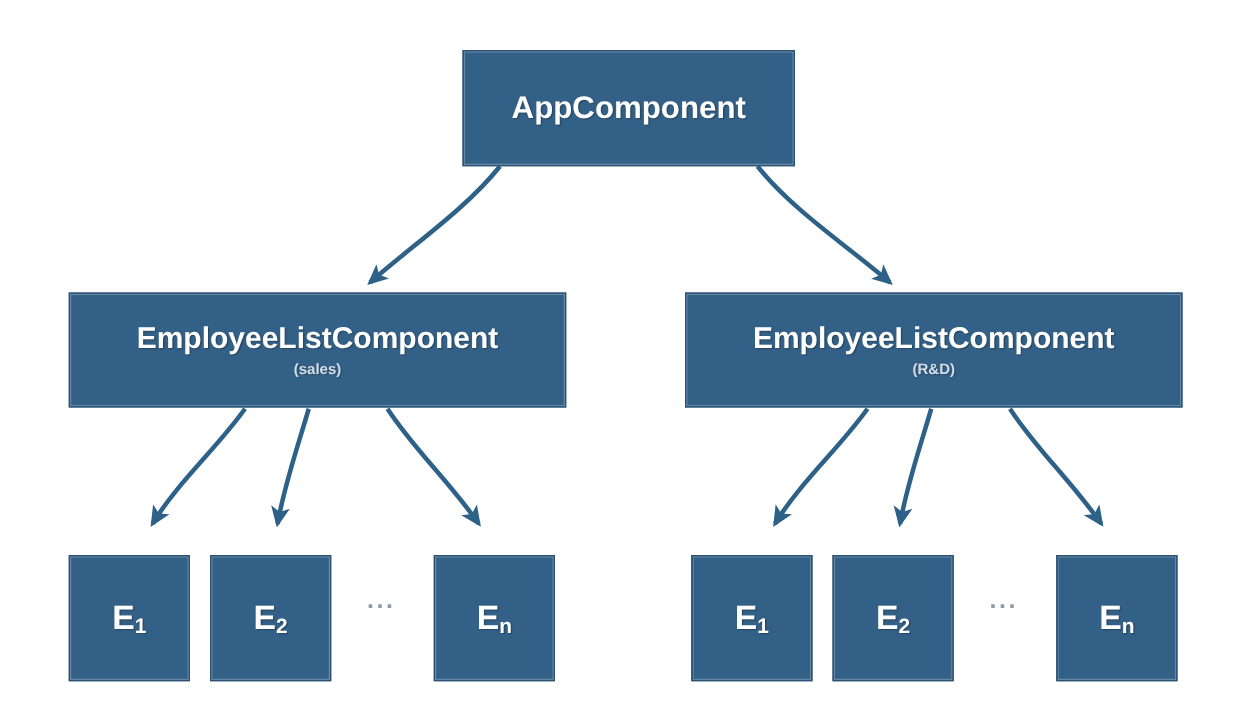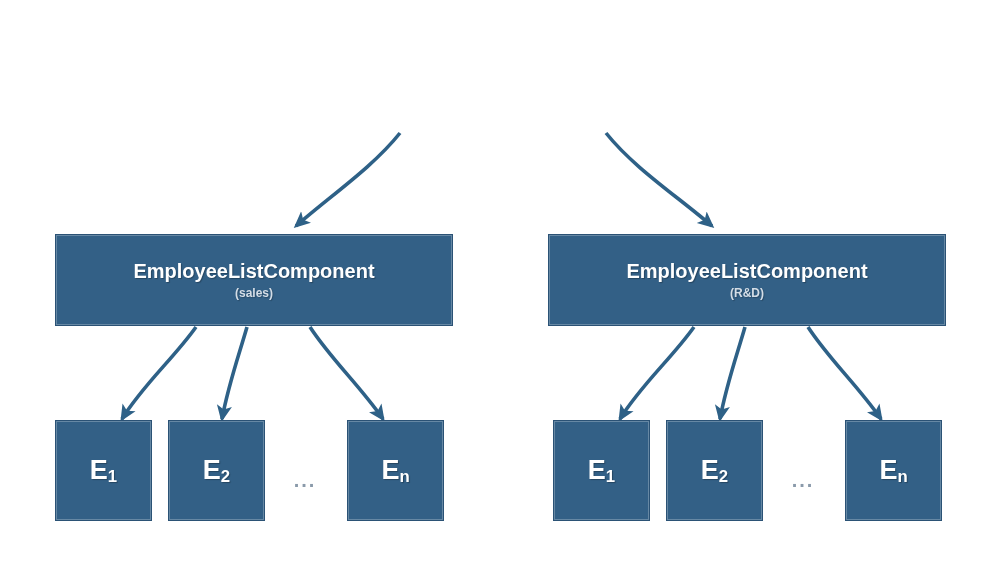--- a/index.html
+++ b/index.html
@@ -59,26 +59,26 @@
   }
   #node-app .node-title { font-size: 25px; }
 
   
   .node-mid {
     top: 234px;
     height: 92px;
   }
   #node-sales { left: 55px; width: 398px; }
   #node-rnd   { left: 548px; width: 398px; }
-  .node-mid .node-title { font-size: 20px; }
+  .node-mid .node-title { font-size: 24px; }
   .node-mid .node-sub   { font-size: 12px; margin-top: 5px; }
 
   
   .node-leaf {
-    top: 420px;
+    top: 444px;
     width: 97px;
     height: 101px;
   }
   .node-leaf .node-title { font-size: 27px; }
   .node-leaf .node-title sub {
     font-size: 0.62em;
     vertical-align: baseline;
     position: relative;
     bottom: -0.22em;
   }
@@ -125,20 +125,23 @@
 
     <path d="M 196 327 C 174 358, 142 386, 122 419" fill="none" stroke="#2e6187" stroke-width="3.6" marker-end="url(#ah)"></path>
     <path d="M 247 327 C 238 358, 228 386, 222 419" fill="none" stroke="#2e6187" stroke-width="3.6" marker-end="url(#ah)"></path>
     <path d="M 310 327 C 330 358, 360 386, 383 419" fill="none" stroke="#2e6187" stroke-width="3.6" marker-end="url(#ah)"></path>
 
     <path d="M 694 327 C 672 358, 640 386, 620 419" fill="none" stroke="#2e6187" stroke-width="3.6" marker-end="url(#ah)"></path>
     <path d="M 745 327 C 736 358, 726 386, 720 419" fill="none" stroke="#2e6187" stroke-width="3.6" marker-end="url(#ah)"></path>
     <path d="M 808 327 C 828 358, 858 386, 881 419" fill="none" stroke="#2e6187" stroke-width="3.6" marker-end="url(#ah)"></path>
   </svg>
 
+  <div class="node" id="node-app">
+    <div class="node-title">AppComponent</div>
+  </div>
 
   <div class="node node-mid" id="node-sales">
     <div class="node-title">EmployeeListComponent</div>
     <div class="node-sub">(sales)</div>
   </div>
 
   <div class="node node-mid" id="node-rnd">
     <div class="node-title">EmployeeListComponent</div>
     <div class="node-sub">(R&amp;D)</div>
   </div>

